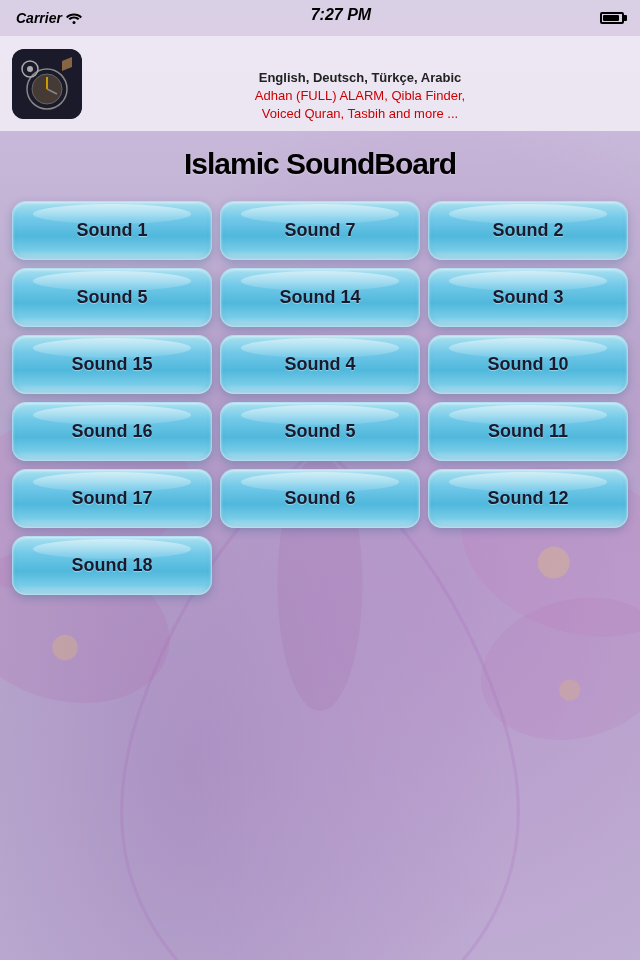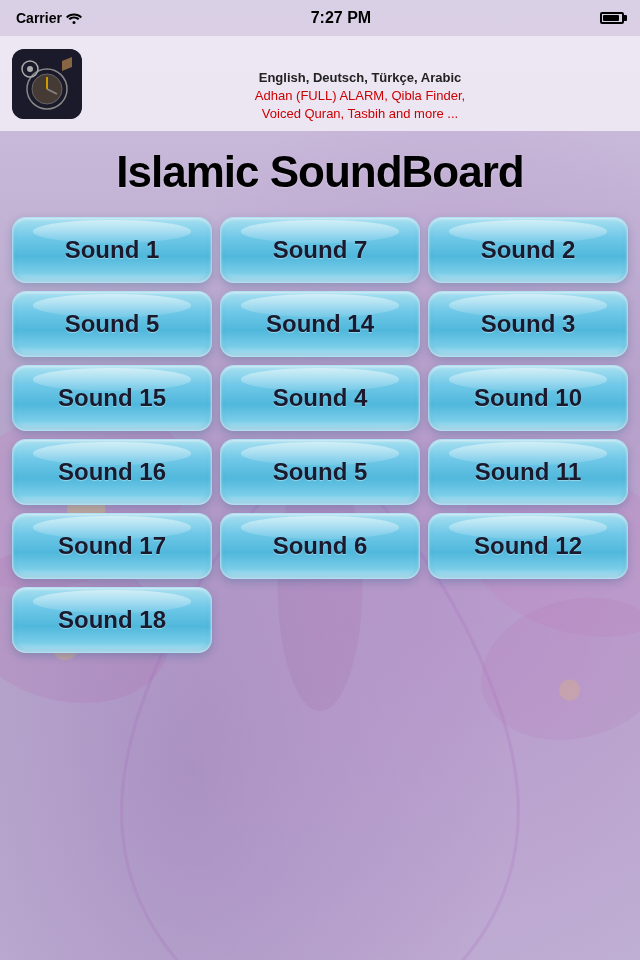--- a/index.html
+++ b/index.html
@@ -34,25 +34,25 @@
       bottom: 0;
       z-index: 0;
       opacity: 0.5;
     }
 
     
     .status-bar {
       position: relative;
       z-index: 10;
       display: flex;
-      align-items: center;
       justify-content: space-between;
       padding: 6px 16px;
       background: rgba(220,210,230,0.85);
       height: 36px;
+      font-style: italic;
     }
 
     .status-carrier {
       font-size: 14px;
       font-weight: 600;
       color: #000;
       display: flex;
       align-items: center;
       gap: 4px;
     }
@@ -149,21 +149,21 @@
 
     
     .app-title-section {
       position: relative;
       z-index: 10;
       text-align: center;
       padding: 16px 10px 10px;
     }
 
     .app-title {
-      font-size: 44px;
+      font-size: 30px;
       font-weight: 900;
       color: #000;
       letter-spacing: -1px;
       text-shadow: 0 1px 2px rgba(255,255,255,0.3);
     }
 
     
     .sound-grid {
       position: relative;
       z-index: 10;
@@ -194,21 +194,21 @@
       position: absolute;
       top: 2px;
       left: 10%;
       width: 80%;
       height: 35%;
       background: linear-gradient(180deg, rgba(255,255,255,0.5) 0%, rgba(255,255,255,0.1) 100%);
       border-radius: 50%;
     }
 
     .sound-btn-label {
-      font-size: 24px;
+      font-size: 18px;
       font-weight: 700;
       color: #1a1a2e;
       text-shadow: 0 1px 1px rgba(255,255,255,0.4);
       position: relative;
       z-index: 1;
     }
   </style>
 </head>
 <body>
 

